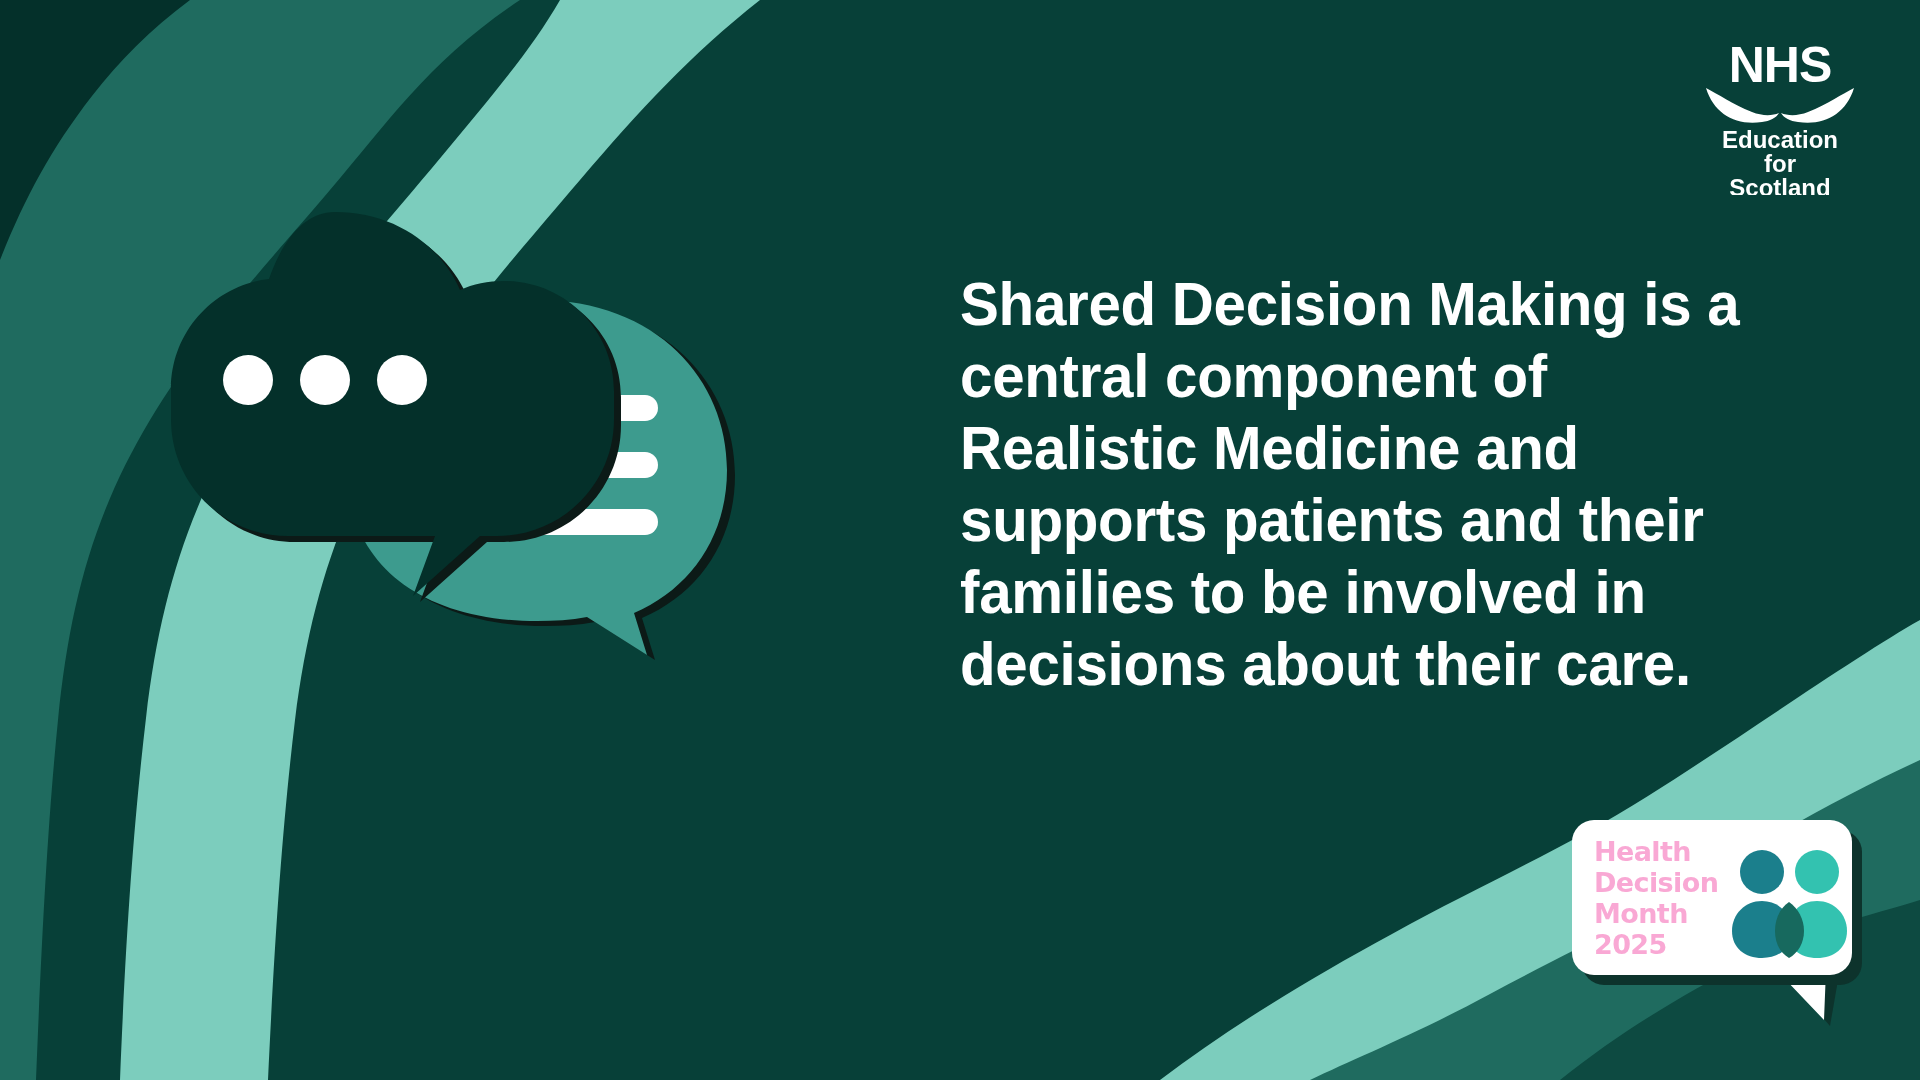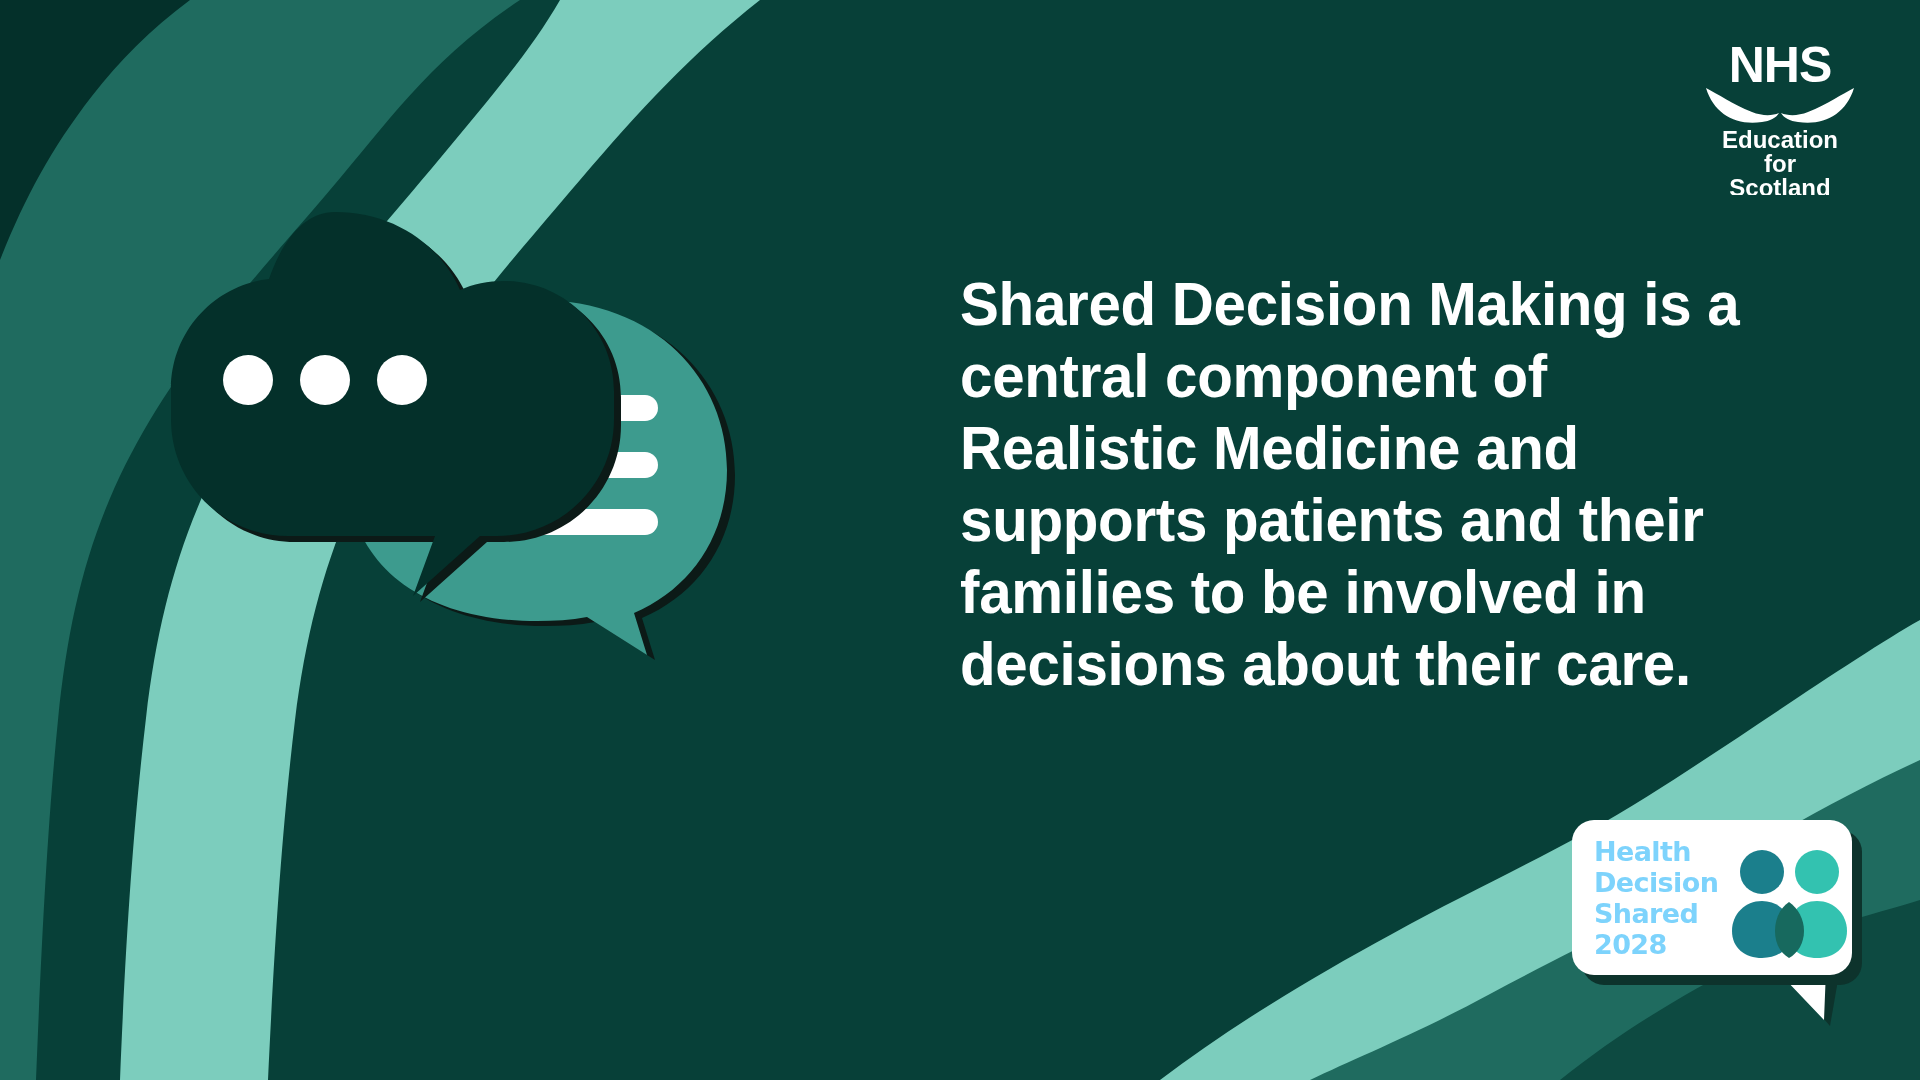--- a/index.html
+++ b/index.html
@@ -83,21 +83,21 @@
     top: 0;
     width: 280px;
     height: 155px;
     background: #ffffff;
     border-radius: 22px;
   }
   .hlm-text {
     position: absolute;
     left: 22px;
     top: 16px;
-    color: #7dd3fc;
+    color: #f9a8d4;
     font-size: 27px;
     line-height: 31px;
     font-weight: 700;
     letter-spacing: -0.6px;
     font-family: "DejaVu Sans", "Liberation Sans", sans-serif;
   }
   .hlm-people {
     position: absolute;
     left: 160px;
     top: 28px;
@@ -175,22 +175,22 @@
   <div class="hlm-badge">
     <svg class="hlm-tail" viewBox="0 0 70 58">
       <path fill="#0d332c" d="M16,0 L70,0 L70,10 L62,56 L26,14 Z"></path>
       <path fill="#ffffff" d="M4,0 L58,0 L56,50 L16,8 Z"></path>
     </svg>
     <div class="hlm-shadow"></div>
     <div class="hlm-card"></div>
     <div class="hlm-text">
       <div>Health</div>
       <div>Decision</div>
-      <div>Shared</div>
-      <div>2028</div>
+      <div>Month</div>
+      <div>2025</div>
     </div>
     <svg class="hlm-people" viewBox="0 0 115 110">
       <circle cx="30" cy="24" r="22" fill="#1b7f8c"></circle>
       <circle cx="85" cy="24" r="22" fill="#33c2b0"></circle>
       <path fill="#33c2b0" d="M85,53 C102,53 115,66 115,83 C115,100 102,110 85,110 C68,110 55,100 55,83 C55,66 68,53 85,53 Z"></path>
       <path fill="#1b7f8c" d="M30,53 C47,53 60,66 60,83 C60,100 47,110 30,110 C13,110 0,100 0,83 C0,66 13,53 30,53 Z"></path>
       <path fill="#17695e" d="M57,54 C48,60 43,71 43,83 C43,95 48,105 57,110 C66,105 72,95 72,83 C72,71 66,60 57,54 Z"></path>
     </svg>
   </div>
 

